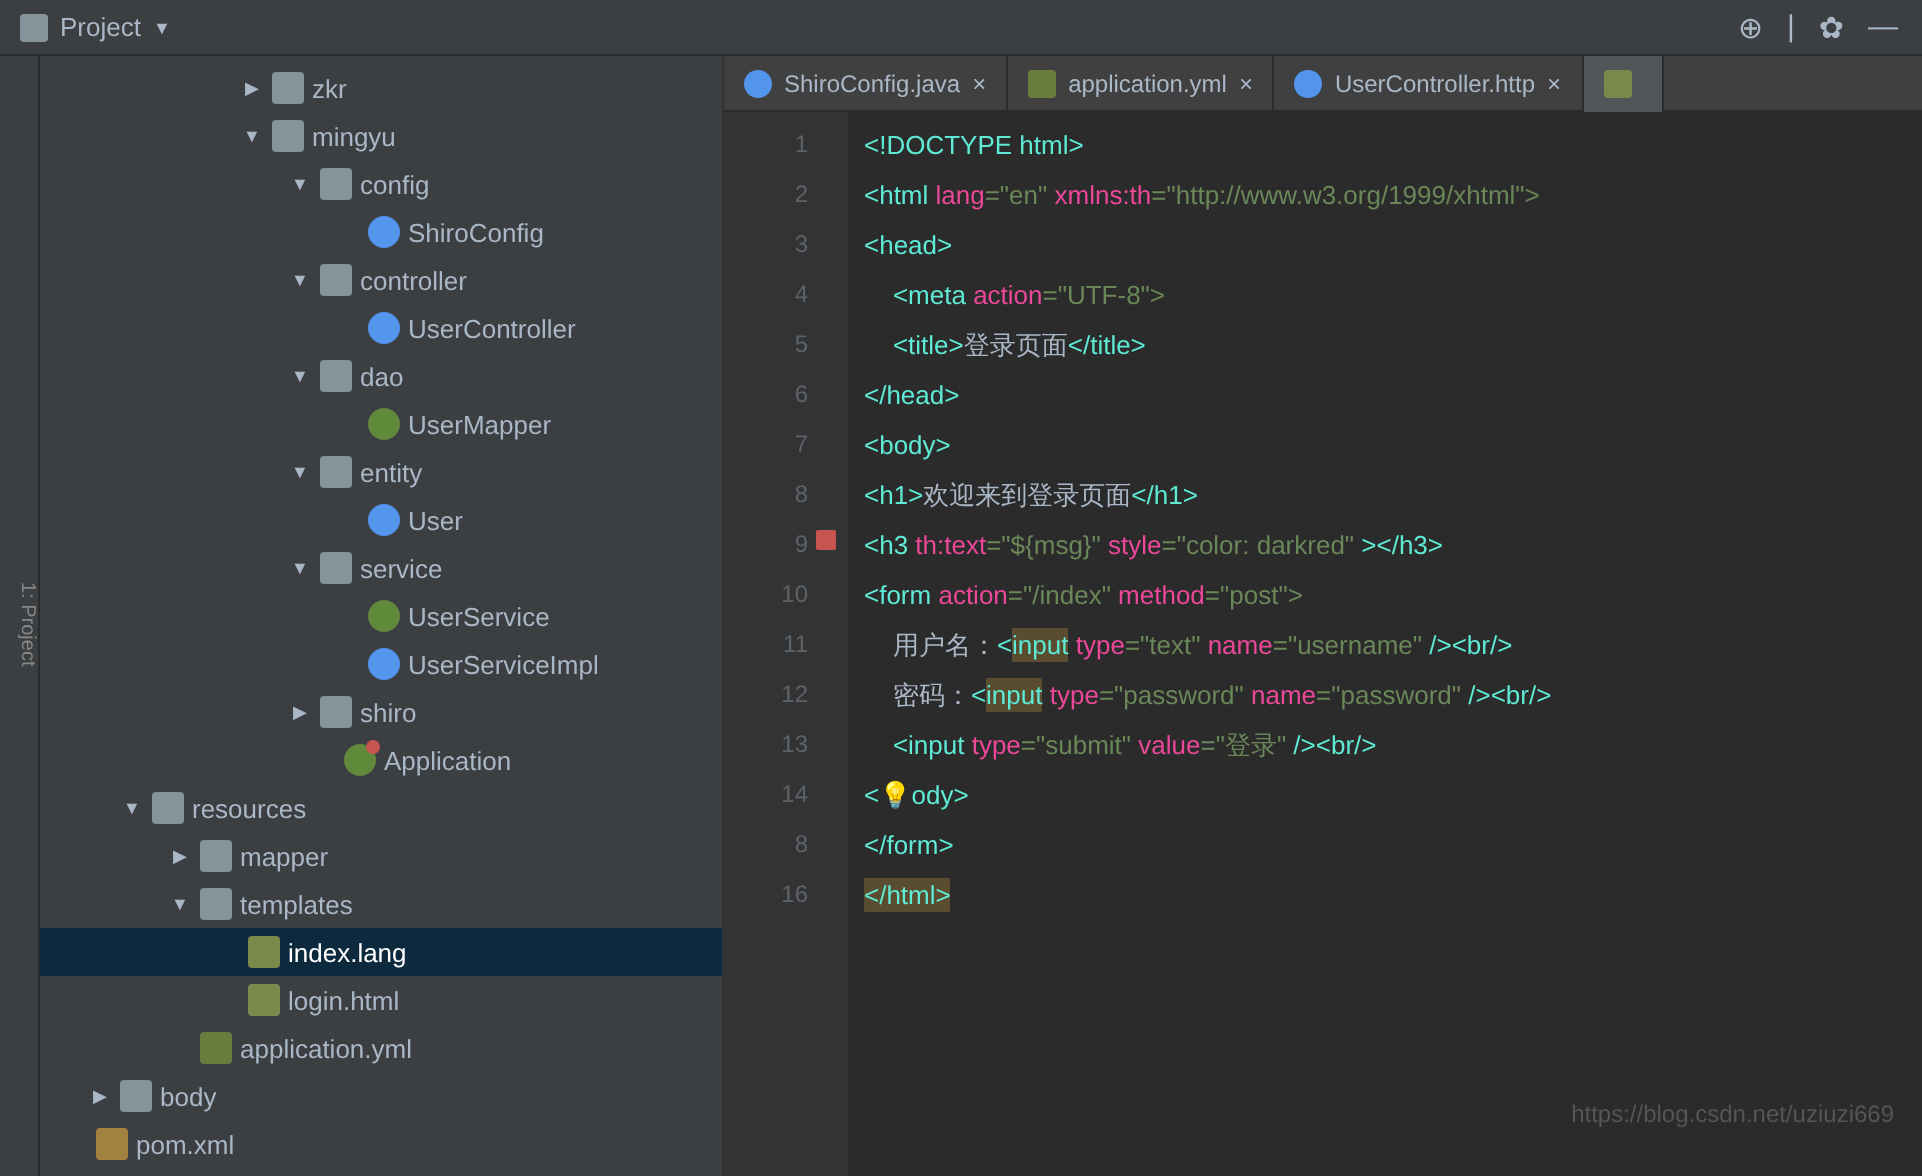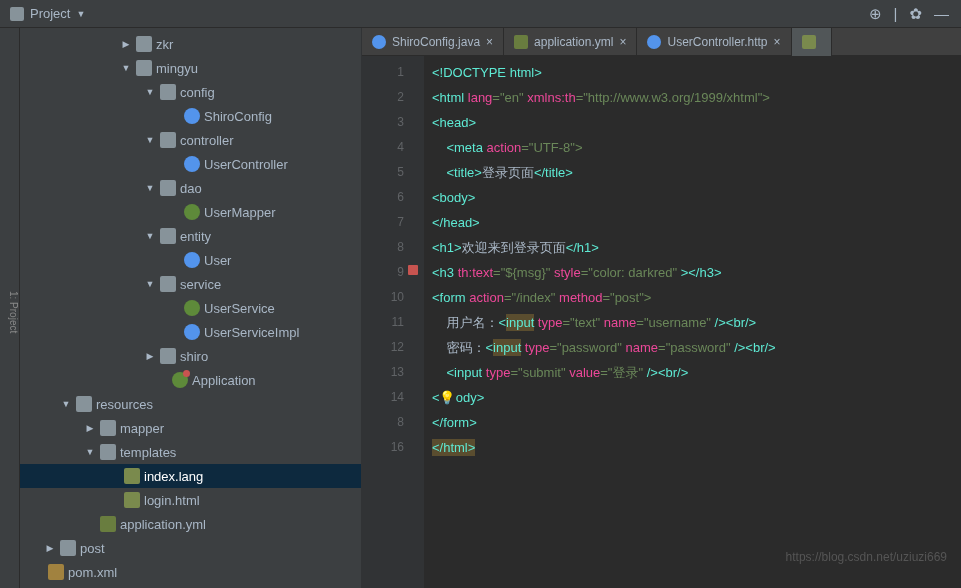--- a/index.html
+++ b/index.html
@@ -164,21 +164,21 @@
         <span class="tree-icon html-icon"></span>
         <span class="tree-label">login.html</span>
       </div>
     <div class="tree-item" style="padding-left:76px">
         <span class="tree-icon yml-icon"></span>
         <span class="tree-label">application.yml</span>
       </div>
     <div class="tree-item" style="padding-left:24px">
         <span class="tree-arrow">▶</span>
         <span class="tree-icon folder"></span>
-        <span class="tree-label">post</span>
+        <span class="tree-label">body</span>
       </div>
     <div class="tree-item" style="padding-left:24px">
         <span class="tree-icon java-icon"></span>
         <span class="tree-label">pom.xml</span>
       </div>
   </div>
 
   <div class="editor-area">
     <div class="tabs">
       <div class="tab">
@@ -219,22 +219,22 @@
           <div class="line-num">8</div>
           <div class="line-num">16</div>
         <div class="breakpoint"></div>
       </div>
       <div class="code">
         <div class="code-line"><span class="c-tag">&lt;!DOCTYPE html&gt;</span></div>
         <div class="code-line"><span class="c-tag">&lt;html </span><span class="c-attr">lang</span><span class="c-str">="en" </span><span class="c-attr">xmlns:th</span><span class="c-str">="http://www.w3.org/1999/xhtml"&gt;</span></div>
         <div class="code-line"><span class="c-tag">&lt;head&gt;</span></div>
         <div class="code-line"><span class="c-tag">    &lt;meta </span><span class="c-attr">action</span><span class="c-str">="UTF-8"&gt;</span></div>
         <div class="code-line"><span class="c-tag">    &lt;title&gt;</span><span class="c-text">登录页面</span><span class="c-tag">&lt;/title&gt;</span></div>
+        <div class="code-line"><span class="c-tag">&lt;/head&gt;</span></div>
         <div class="code-line"><span class="c-tag">&lt;body&gt;</span></div>
-        <div class="code-line"><span class="c-tag">&lt;/head&gt;</span></div>
         <div class="code-line"><span class="c-tag">&lt;h1&gt;</span><span class="c-text">欢迎来到登录页面</span><span class="c-tag">&lt;/h1&gt;</span></div>
         <div class="code-line"><span class="c-tag">&lt;h3 </span><span class="c-attr">th:text</span><span class="c-str">="${msg}" </span><span class="c-attr">style</span><span class="c-str">="color: darkred" </span><span class="c-tag">&gt;&lt;/h3&gt;</span></div>
         <div class="code-line"><span class="c-tag">&lt;form </span><span class="c-attr">action</span><span class="c-str">="/index" </span><span class="c-attr">method</span><span class="c-str">="post"&gt;</span></div>
         <div class="code-line"><span class="c-text">    用户名：</span><span class="c-tag">&lt;</span><span class="c-tag hl">input</span><span class="c-attr"> type</span><span class="c-str">="text" </span><span class="c-attr">name</span><span class="c-str">="username" </span><span class="c-tag">/&gt;&lt;br/&gt;</span></div>
         <div class="code-line"><span class="c-text">    密码：</span><span class="c-tag">&lt;</span><span class="c-tag hl">input</span><span class="c-attr"> type</span><span class="c-str">="password" </span><span class="c-attr">name</span><span class="c-str">="password" </span><span class="c-tag">/&gt;&lt;br/&gt;</span></div>
         <div class="code-line"><span class="c-tag">    &lt;input </span><span class="c-attr">type</span><span class="c-str">="submit" </span><span class="c-attr">value</span><span class="c-str">="登录" </span><span class="c-tag">/&gt;&lt;br/&gt;</span></div>
         <div class="code-line"><span class="c-tag">&lt;</span><span class="bulb">💡</span><span class="c-tag">ody&gt;</span></div>
         <div class="code-line"><span class="c-tag">&lt;/form&gt;</span></div>
         <div class="code-line"><span class="c-tag hl">&lt;/html&gt;</span></div>
       </div>

